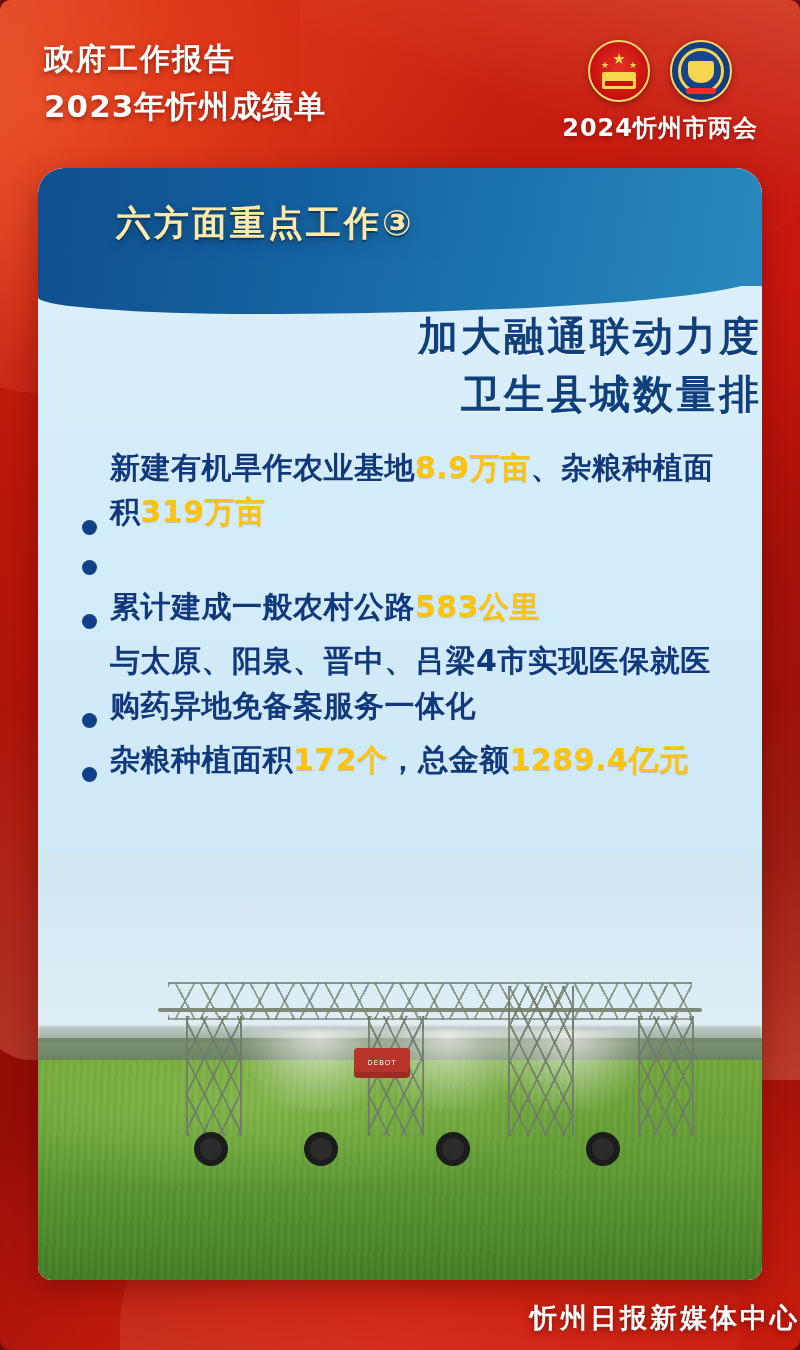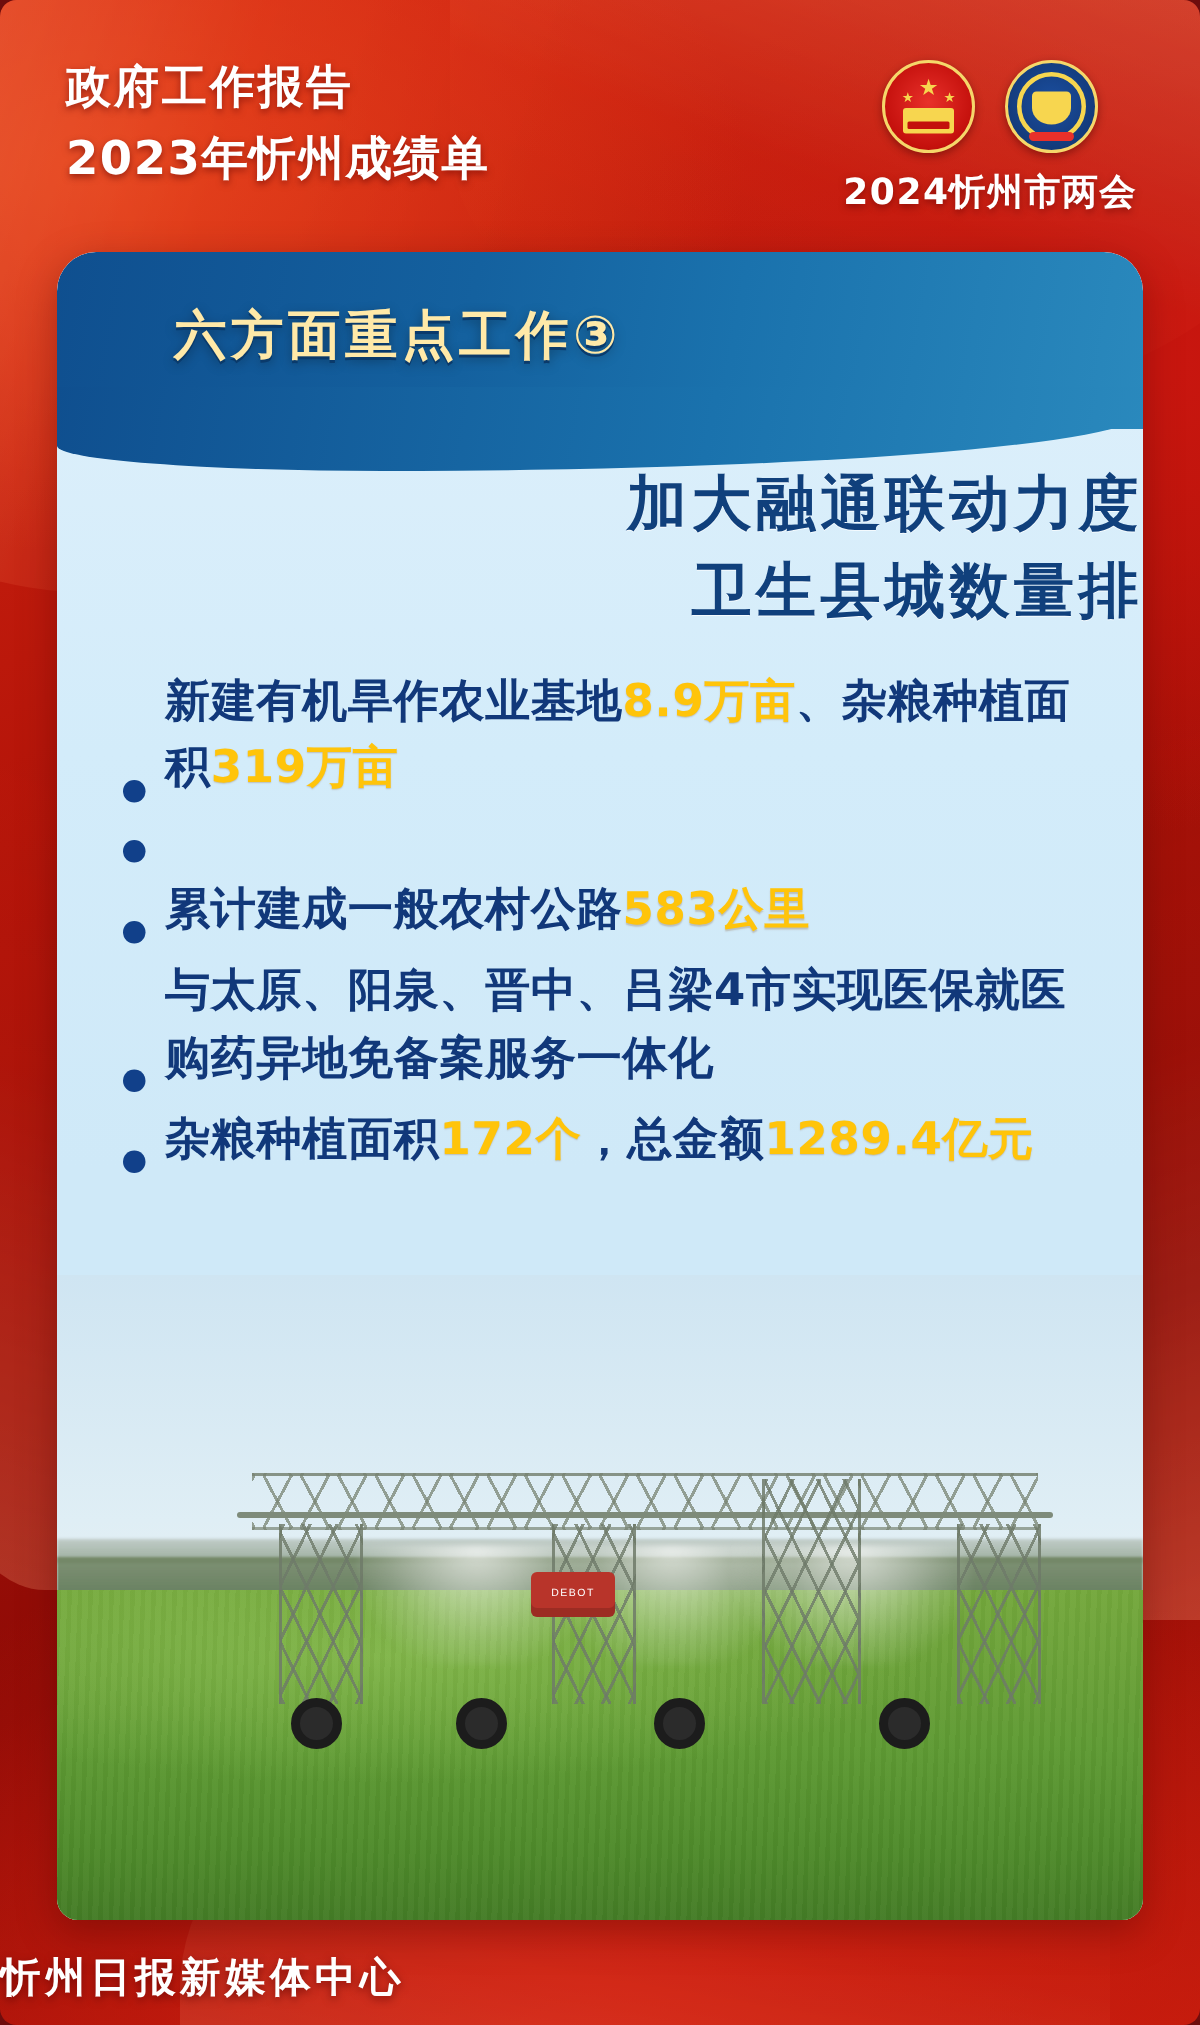--- a/index.html
+++ b/index.html
@@ -386,21 +386,21 @@
     font-size: 7px;
     text-align: center;
     line-height: 30px;
     letter-spacing: 1px;
   }
 
   .footer {
     position: absolute;
     left: 0; right: 0;
     bottom: 14px;
-    text-align: left;
+    text-align: right;
     color: #ffffff;
     font-size: 27px;
     font-weight: bold;
     letter-spacing: 3px;
     text-shadow: 0 2px 6px rgba(80,0,0,.6);
     font-family: "DejaVu Sans", "Liberation Sans", sans-serif;
   }
 </style>
 </head>
 <body>

